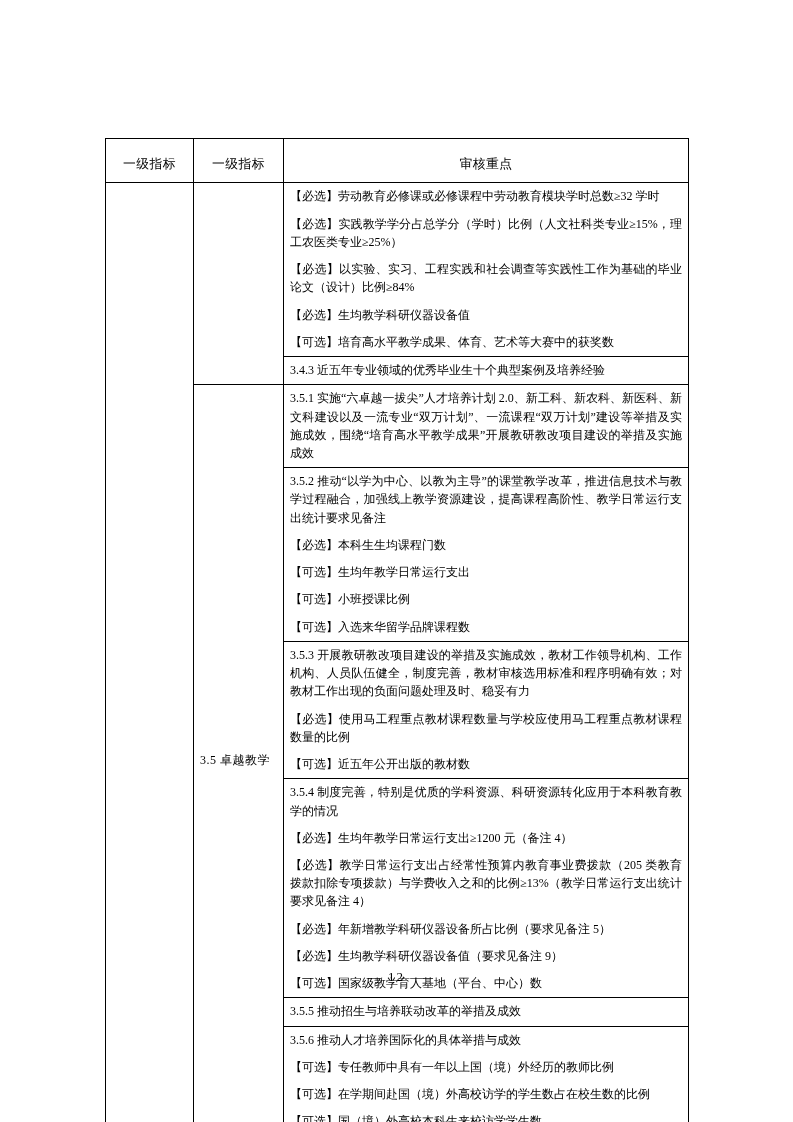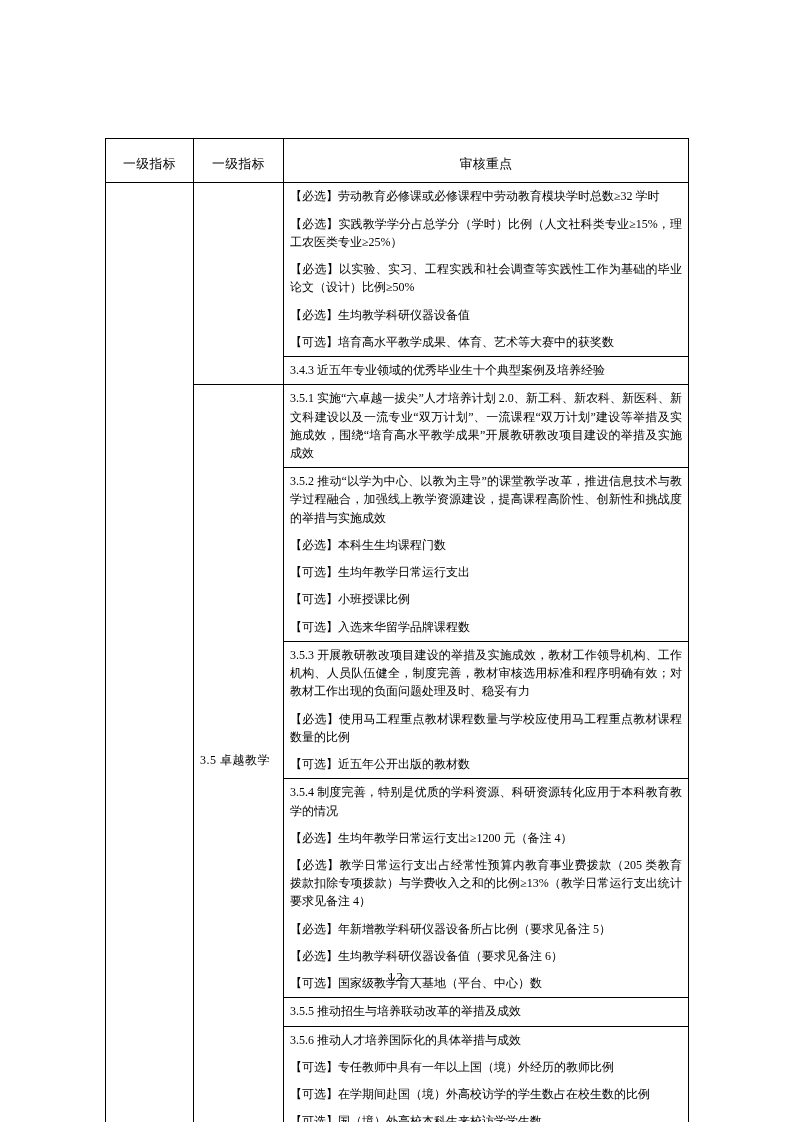--- a/index.html
+++ b/index.html
@@ -92,60 +92,60 @@
       </tr>
     </thead>
     <tbody>
 
       <tr>
         <td class="blank-cell" rowspan="8"></td>
         <td class="blank-cell" rowspan="2"></td>
         <td>
           <p class="para">【必选】劳动教育必修课或必修课程中劳动教育模块学时总数≥32 学时</p>
           <p class="para">【必选】实践教学学分占总学分（学时）比例（人文社科类专业≥15%，理工农医类专业≥25%）</p>
-          <p class="para">【必选】以实验、实习、工程实践和社会调查等实践性工作为基础的毕业论文（设计）比例≥50%</p>
+          <p class="para">【必选】以实验、实习、工程实践和社会调查等实践性工作为基础的毕业论文（设计）比例≥84%</p>
           <p class="para">【必选】生均教学科研仪器设备值</p>
           <p class="para">【可选】培育高水平教学成果、体育、艺术等大赛中的获奖数</p>
         </td>
       </tr>
       <tr>
         <td>
           <p class="para">3.4.3  近五年专业领域的优秀毕业生十个典型案例及培养经验</p>
         </td>
       </tr>
 
       <tr>
         <td class="cat-cell" rowspan="6">3.5 卓越教学</td>
         <td>
           <p class="para">3.5.1  实施“六卓越一拔尖”人才培养计划 2.0、新工科、新农科、新医科、新文科建设以及一流专业“双万计划”、一流课程“双万计划”建设等举措及实施成效，围绕“培育高水平教学成果”开展教研教改项目建设的举措及实施成效</p>
         </td>
       </tr>
       <tr>
         <td>
-          <p class="para">3.5.2  推动“以学为中心、以教为主导”的课堂教学改革，推进信息技术与教学过程融合，加强线上教学资源建设，提高课程高阶性、创新性和挑战度的举措与实施成效</p>
+          <p class="para">3.5.2  推动“以学为中心、以教为主导”的课堂教学改革，推进信息技术与教学过程融合，加强线上教学资源建设，提高课程高阶性、教学日常运行支出统计要求见备注</p>
           <p class="para">【必选】本科生生均课程门数</p>
           <p class="para">【可选】生均年教学日常运行支出</p>
           <p class="para">【可选】小班授课比例</p>
           <p class="para">【可选】入选来华留学品牌课程数</p>
         </td>
       </tr>
       <tr>
         <td>
           <p class="para">3.5.3  开展教研教改项目建设的举措及实施成效，教材工作领导机构、工作机构、人员队伍健全，制度完善，教材审核选用标准和程序明确有效；对教材工作出现的负面问题处理及时、稳妥有力</p>
           <p class="para">【必选】使用马工程重点教材课程数量与学校应使用马工程重点教材课程数量的比例</p>
           <p class="para">【可选】近五年公开出版的教材数</p>
         </td>
       </tr>
       <tr>
         <td>
           <p class="para">3.5.4  制度完善，特别是优质的学科资源、科研资源转化应用于本科教育教学的情况</p>
           <p class="para">【必选】生均年教学日常运行支出≥1200 元（备注 4）</p>
           <p class="para">【必选】教学日常运行支出占经常性预算内教育事业费拨款（205 类教育拨款扣除专项拨款）与学费收入之和的比例≥13%（教学日常运行支出统计要求见备注 4）</p>
           <p class="para">【必选】年新增教学科研仪器设备所占比例（要求见备注 5）</p>
-          <p class="para">【必选】生均教学科研仪器设备值（要求见备注 6）</p>
+          <p class="para">【必选】生均教学科研仪器设备值（要求见备注 9）</p>
           <p class="para">【可选】国家级教学育人基地（平台、中心）数</p>
         </td>
       </tr>
       <tr>
         <td>
           <p class="para">3.5.5  推动招生与培养联动改革的举措及成效</p>
         </td>
       </tr>
       <tr>
         <td>

